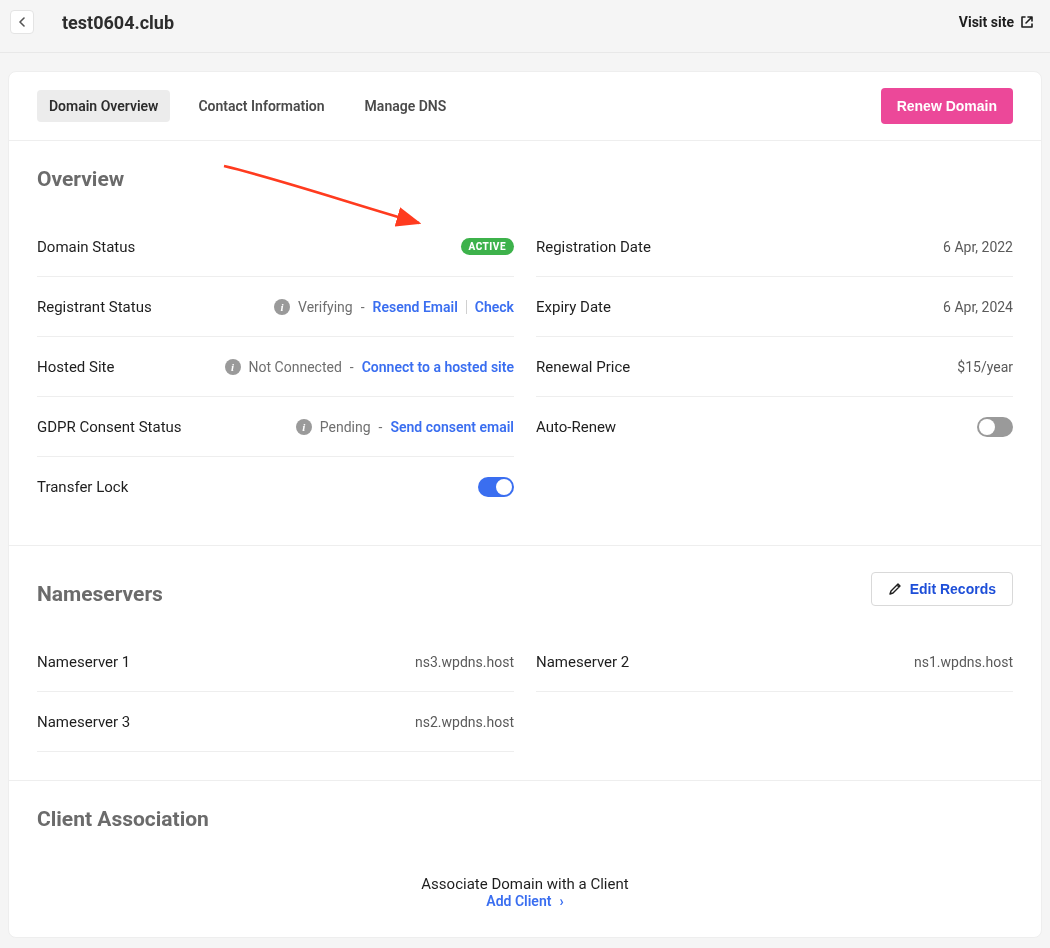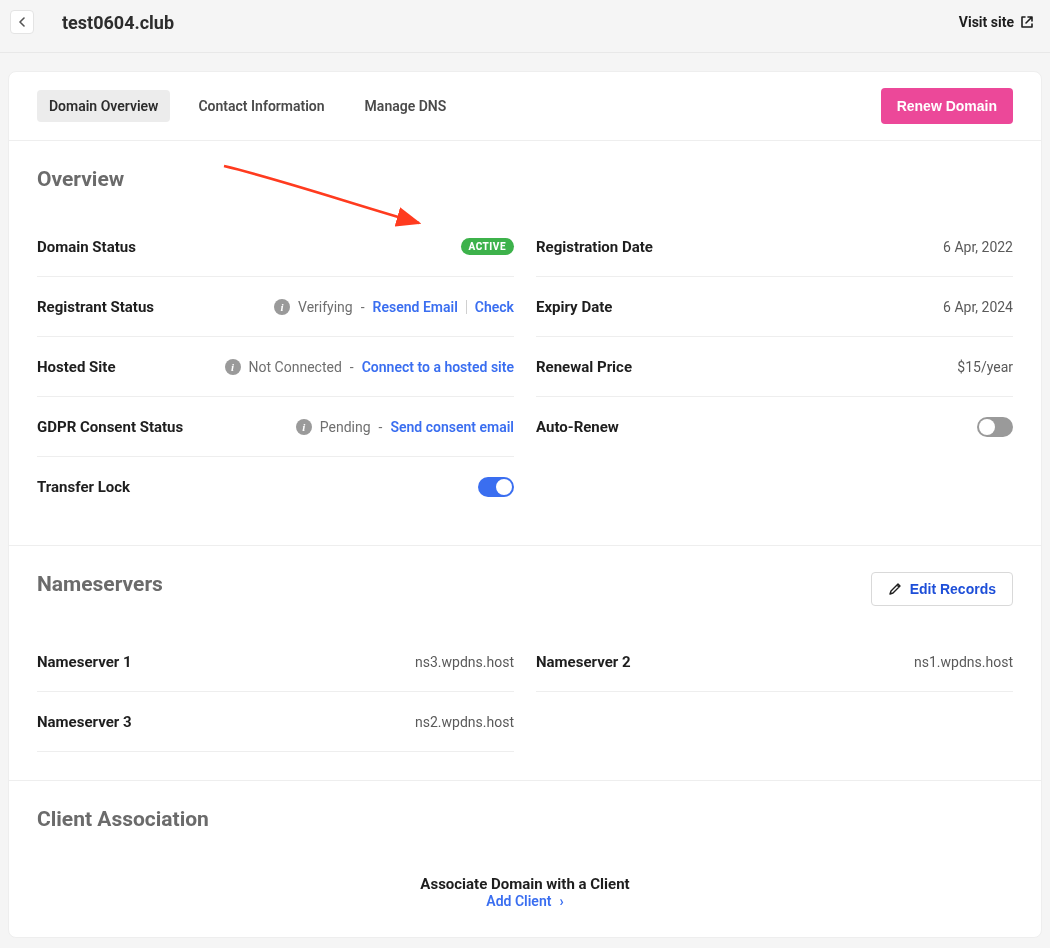--- a/index.html
+++ b/index.html
@@ -55,31 +55,31 @@
     display: inline-flex; align-items: center; gap: 8px; font-size: 14px;
   }
   .section {
     padding: 26px 28px 28px 28px; border-bottom: 1px solid #eee;
     position: relative;
   }
   .section-heading {
     font-size: 21px; font-weight: 700; color: #6b6b6b; margin-bottom: 26px;
   }
   .section-heading-row {
-    display: flex; align-items: flex-start; justify-content: space-between; margin-bottom: 26px;
+    display: flex; align-items: flex-end; justify-content: space-between; margin-bottom: 26px;
   }
   .section-heading-row .section-heading { margin-bottom: 0; }
   .grid2 { display: flex; gap: 22px; }
   .col { flex: 1; }
   .row {
     display: flex; justify-content: space-between; align-items: center;
     min-height: 60px; padding: 16px 0;
     border-bottom: 1px solid #eee;
   }
-  .row-label { font-weight: 700; font-size: 15px; }
+  .row-label { font-weight: 400; font-size: 15px; }
   .row-value { color: #5a5a5a; font-size: 14px; text-align: right; display: flex; align-items: center; gap: 8px; }
   .muted { color: #6f6f6f; }
   .link { color: #3a6ef0; font-weight: 600; cursor: pointer; }
   .badge-active {
     background: #3db24b; color: #fff; font-size: 10px; font-weight: 800;
     letter-spacing: 0.5px; padding: 3px 8px; border-radius: 10px;
   }
   .info-dot {
     width: 16px; height: 16px; border-radius: 50%;
     background: #9a9a9a; color: #fff; font-size: 11px; font-style: italic; font-family: Georgia, serif;

